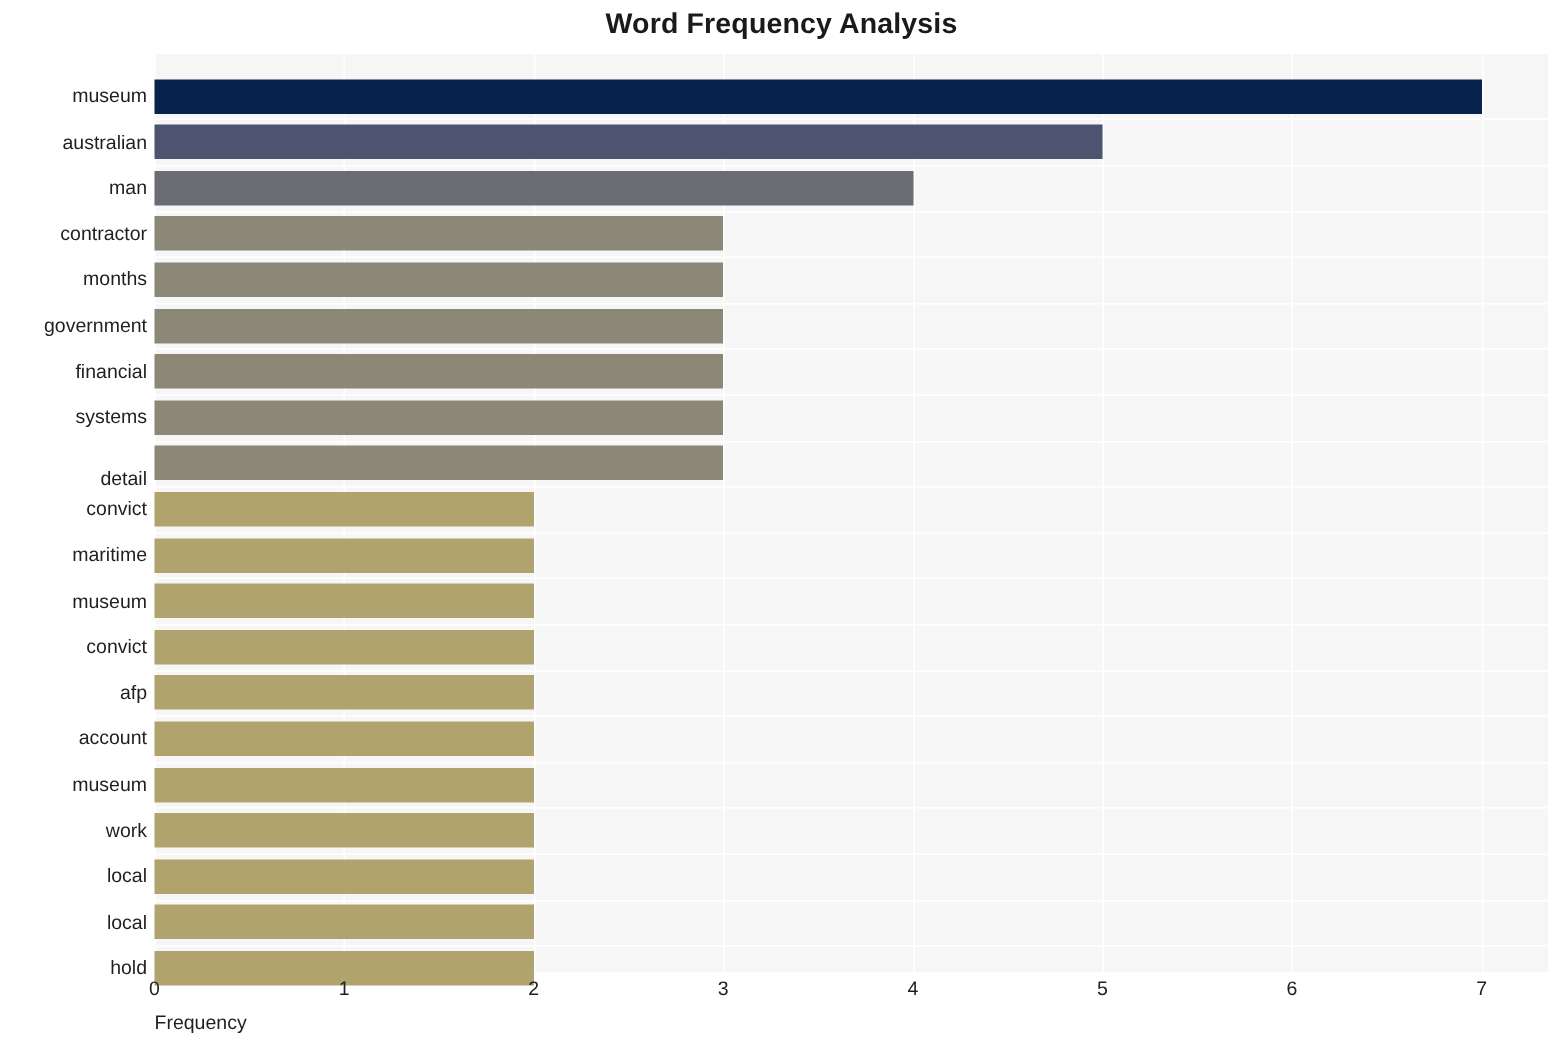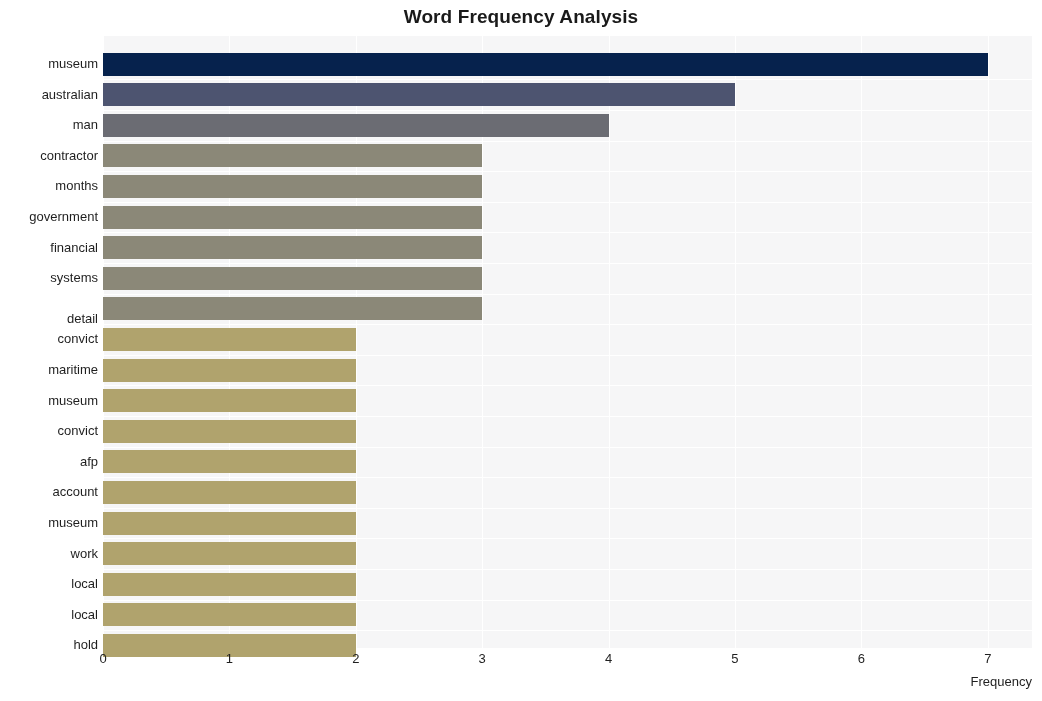--- a/index.html
+++ b/index.html
@@ -107,21 +107,21 @@
     color: #1f1f1f;
     line-height: 16px;
     white-space: nowrap;
   }
 
   #x-axis-title {
     position: absolute;
     left: 103px;
     top: 674px;
     width: 929px;
-    text-align: right;
+    text-align: left;
     font-size: 13px;
     color: #1f1f1f;
     line-height: 16px;
   }
 </style>
 </head>
 <body>
 
 <div id="chart-root">
 

